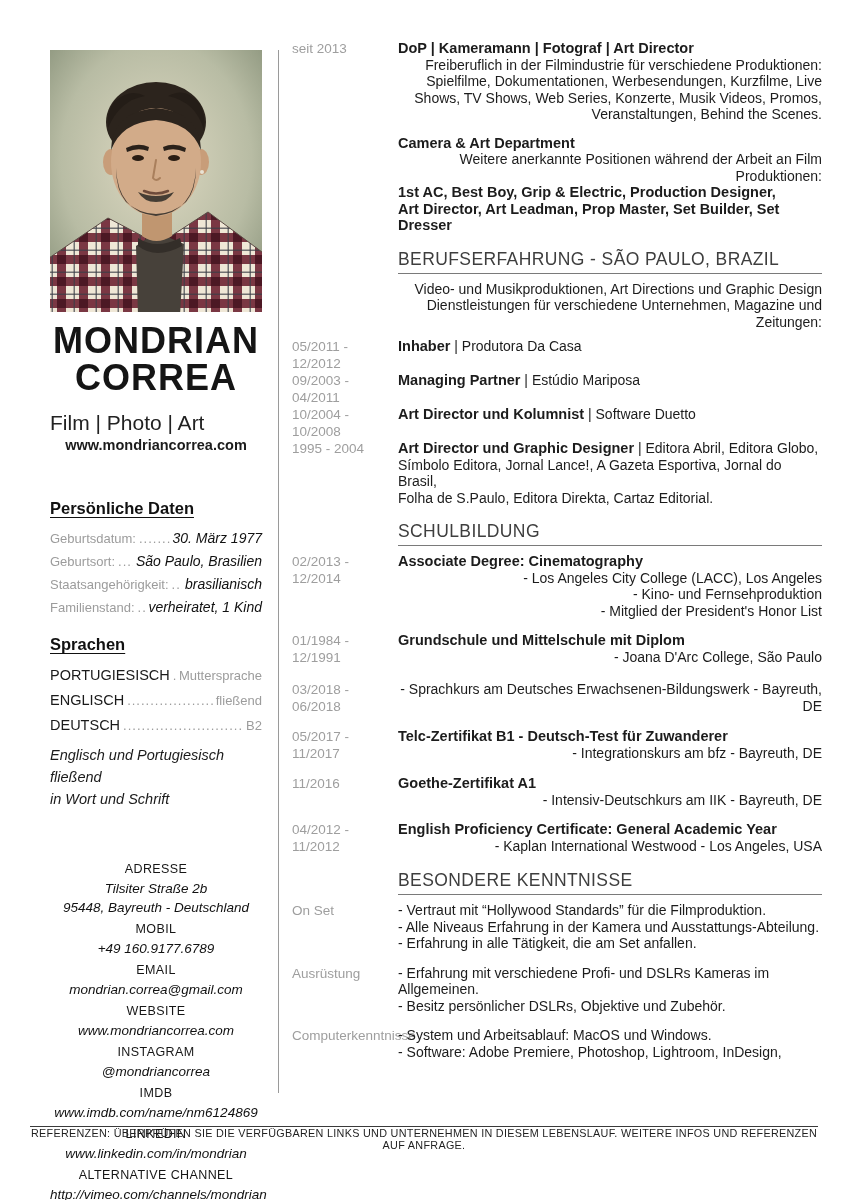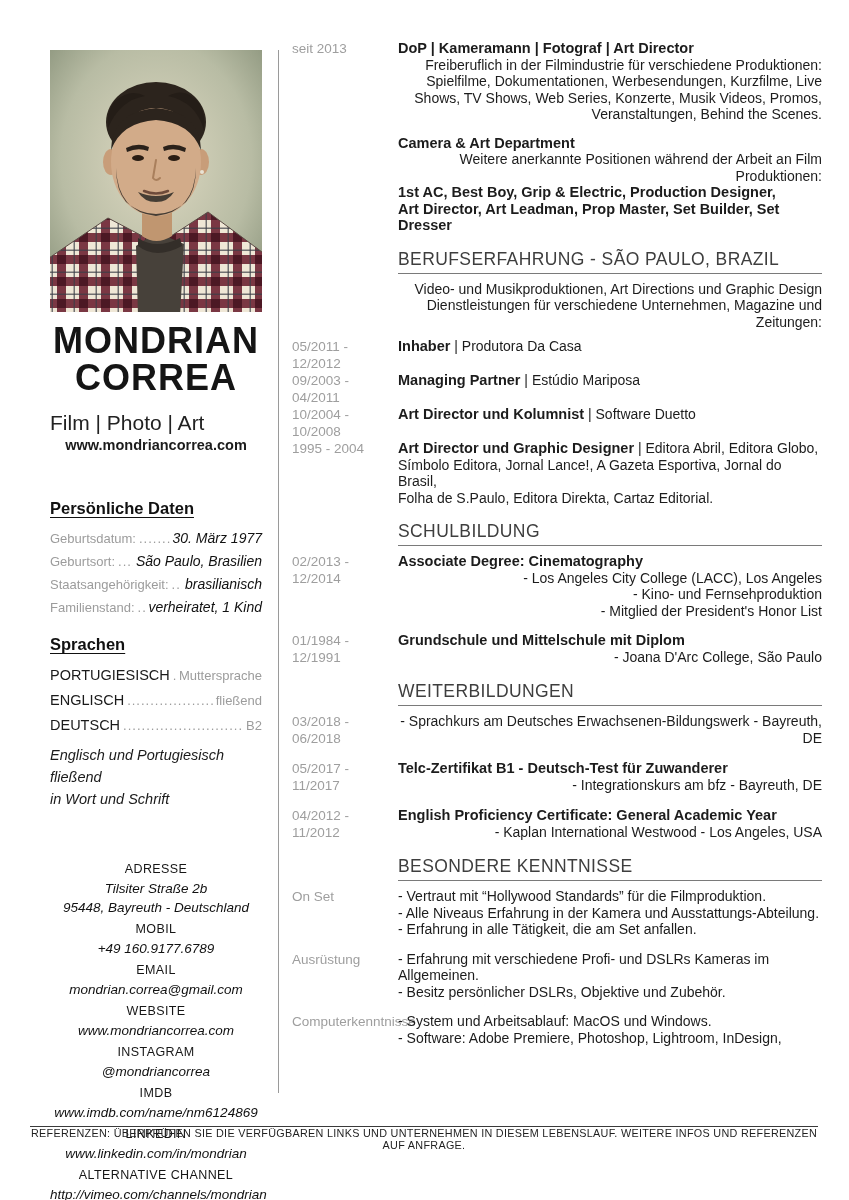--- a/index.html
+++ b/index.html
@@ -292,32 +292,38 @@
       <div class="row">
         <div class="dcol">01/1984 - 12/1991</div>
         <div class="cell">
           <div class="btitle">Grundschule und Mittelschule mit Diplom</div>
           <div class="ital">- Joana D'Arc College, São Paulo</div>
         </div>
       </div>
     </section>
 
     <section class="msec">
-      <h2 class="shead">WEITERBILDUNGEN</h2>
       <div class="row entry">
         <div class="dcol">03/2018 - 06/2018</div>
         <div class="cell">
           <div class="ital">- Sprachkurs am Deutsches Erwachsenen-Bildungswerk - Bayreuth, DE</div>
         </div>
       </div>
       <div class="row entry">
         <div class="dcol">05/2017 - 11/2017</div>
         <div class="cell">
           <div class="btitle">Telc-Zertifikat B1 - Deutsch-Test für Zuwanderer</div>
           <div class="ital">- Integrationskurs am bfz - Bayreuth, DE</div>
+        </div>
+      </div>
+      <div class="row entry">
+        <div class="dcol">11/2016</div>
+        <div class="cell">
+          <div class="btitle">Goethe-Zertifikat A1</div>
+          <div class="ital">- Intensiv-Deutschkurs am IIK - Bayreuth, DE</div>
         </div>
       </div>
       <div class="row">
         <div class="dcol">04/2012 - 11/2012</div>
         <div class="cell">
           <div class="btitle">English Proficiency Certificate: General Academic Year</div>
           <div class="ital">- Kaplan International Westwood - Los Angeles, USA</div>
         </div>
       </div>
     </section>

